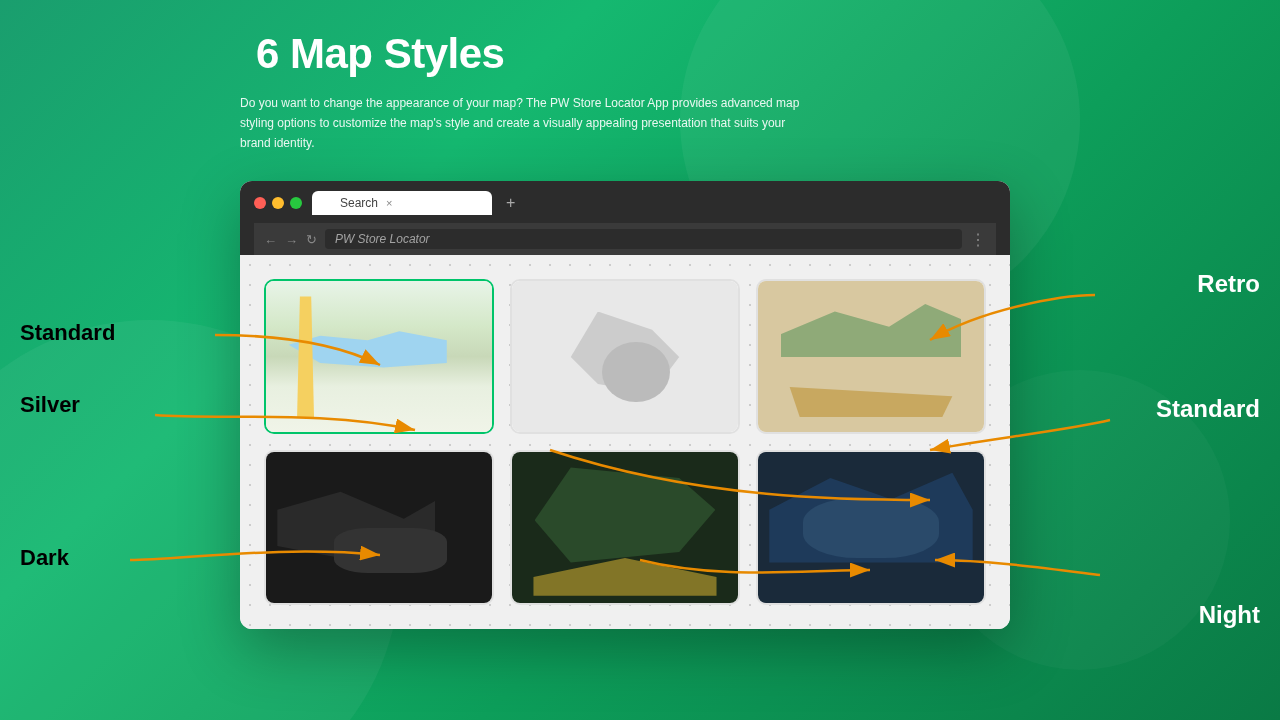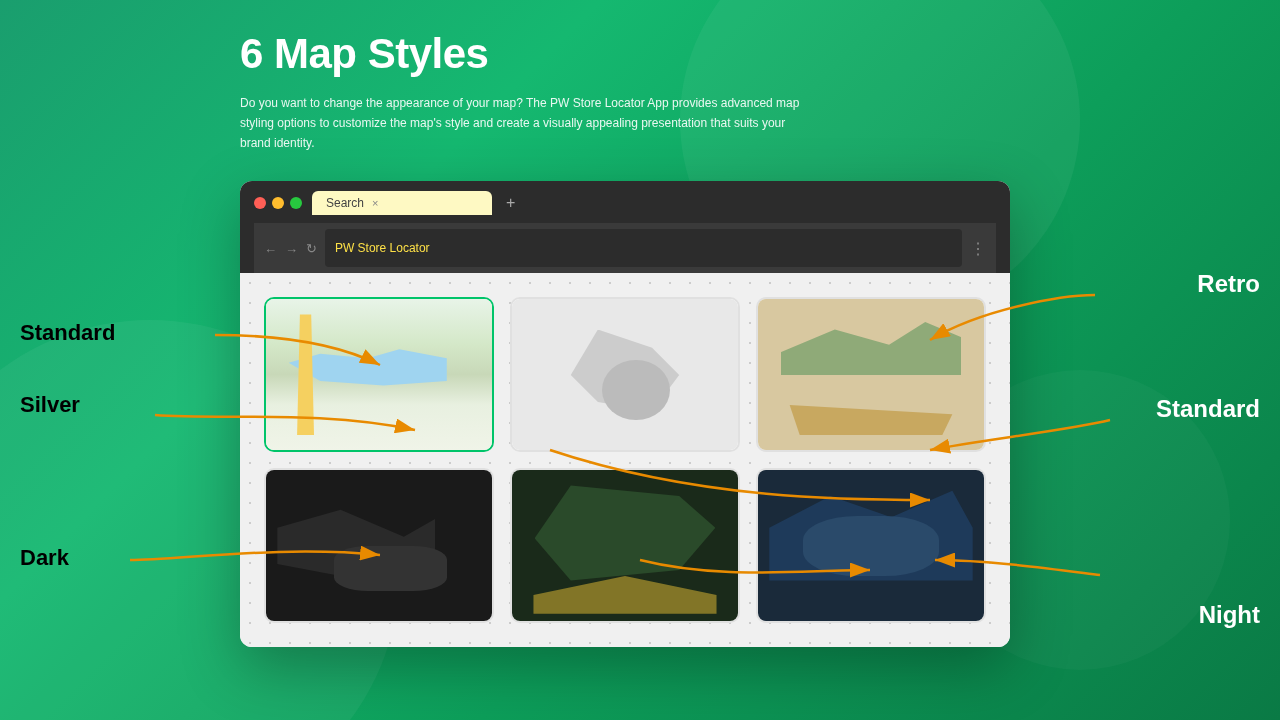--- a/index.html
+++ b/index.html
@@ -40,20 +40,21 @@
       right: 0;
       width: 780px;
     }
 
     .heading {
       color: #ffffff;
       font-size: 42px;
       font-weight: 800;
       margin-bottom: 16px;
       letter-spacing: -0.5px;
+      margin-left: 16px;
     }
 
     .description {
       color: rgba(255,255,255,0.9);
       font-size: 12px;
       line-height: 1.65;
       max-width: 570px;
       margin-bottom: 28px;
     }
 
@@ -89,23 +90,23 @@
     .traffic-light {
       width: 12px;
       height: 12px;
       border-radius: 50%;
     }
     .tl-red { background: #ff5f56; }
     .tl-yellow { background: #ffbd2e; }
     .tl-green { background: #27c93f; }
 
     .browser-tab {
-      background: #fef9c3;
+      background: #ffffff;
       border-radius: 6px 6px 0 0;
-      padding: 5px 14px;
+      padding: 5px 28px;
       font-size: 12px;
       color: #444;
       display: flex;
       align-items: center;
       gap: 8px;
       min-width: 180px;
     }
 
     .tab-close {
       color: #888;
@@ -129,24 +130,25 @@
 
     .nav-btn {
       color: #888;
       font-size: 13px;
       cursor: pointer;
     }
 
     .address-input {
       background: #2c2c2c;
       border-radius: 4px;
-      padding: 12px 10px;
-      color: #fde047;
+      padding: 3px 10px;
+      color: #a3a3a3;
       font-size: 12px;
       flex: 1;
+      font-style: italic;
     }
 
     .browser-menu {
       color: #888;
       font-size: 16px;
       margin-left: auto;
     }
 
     
     .browser-content {

